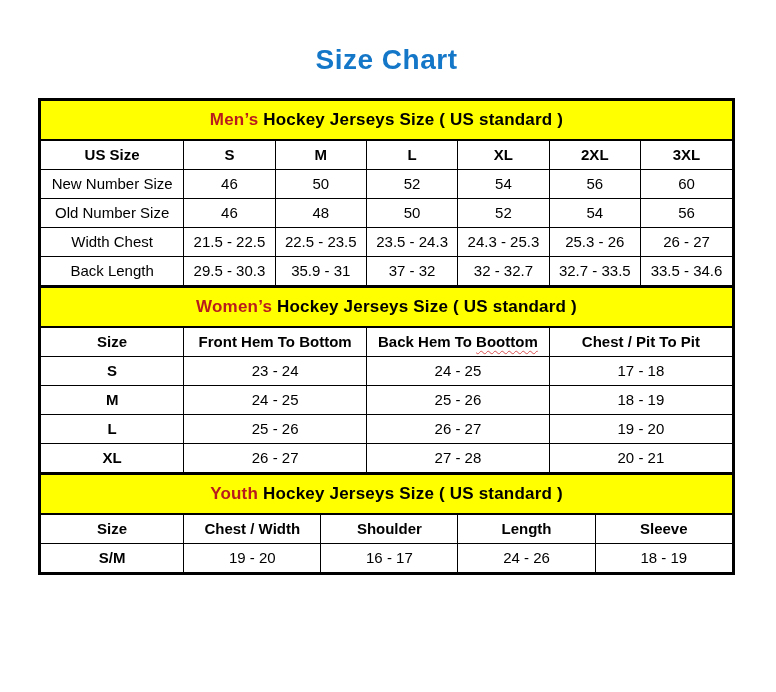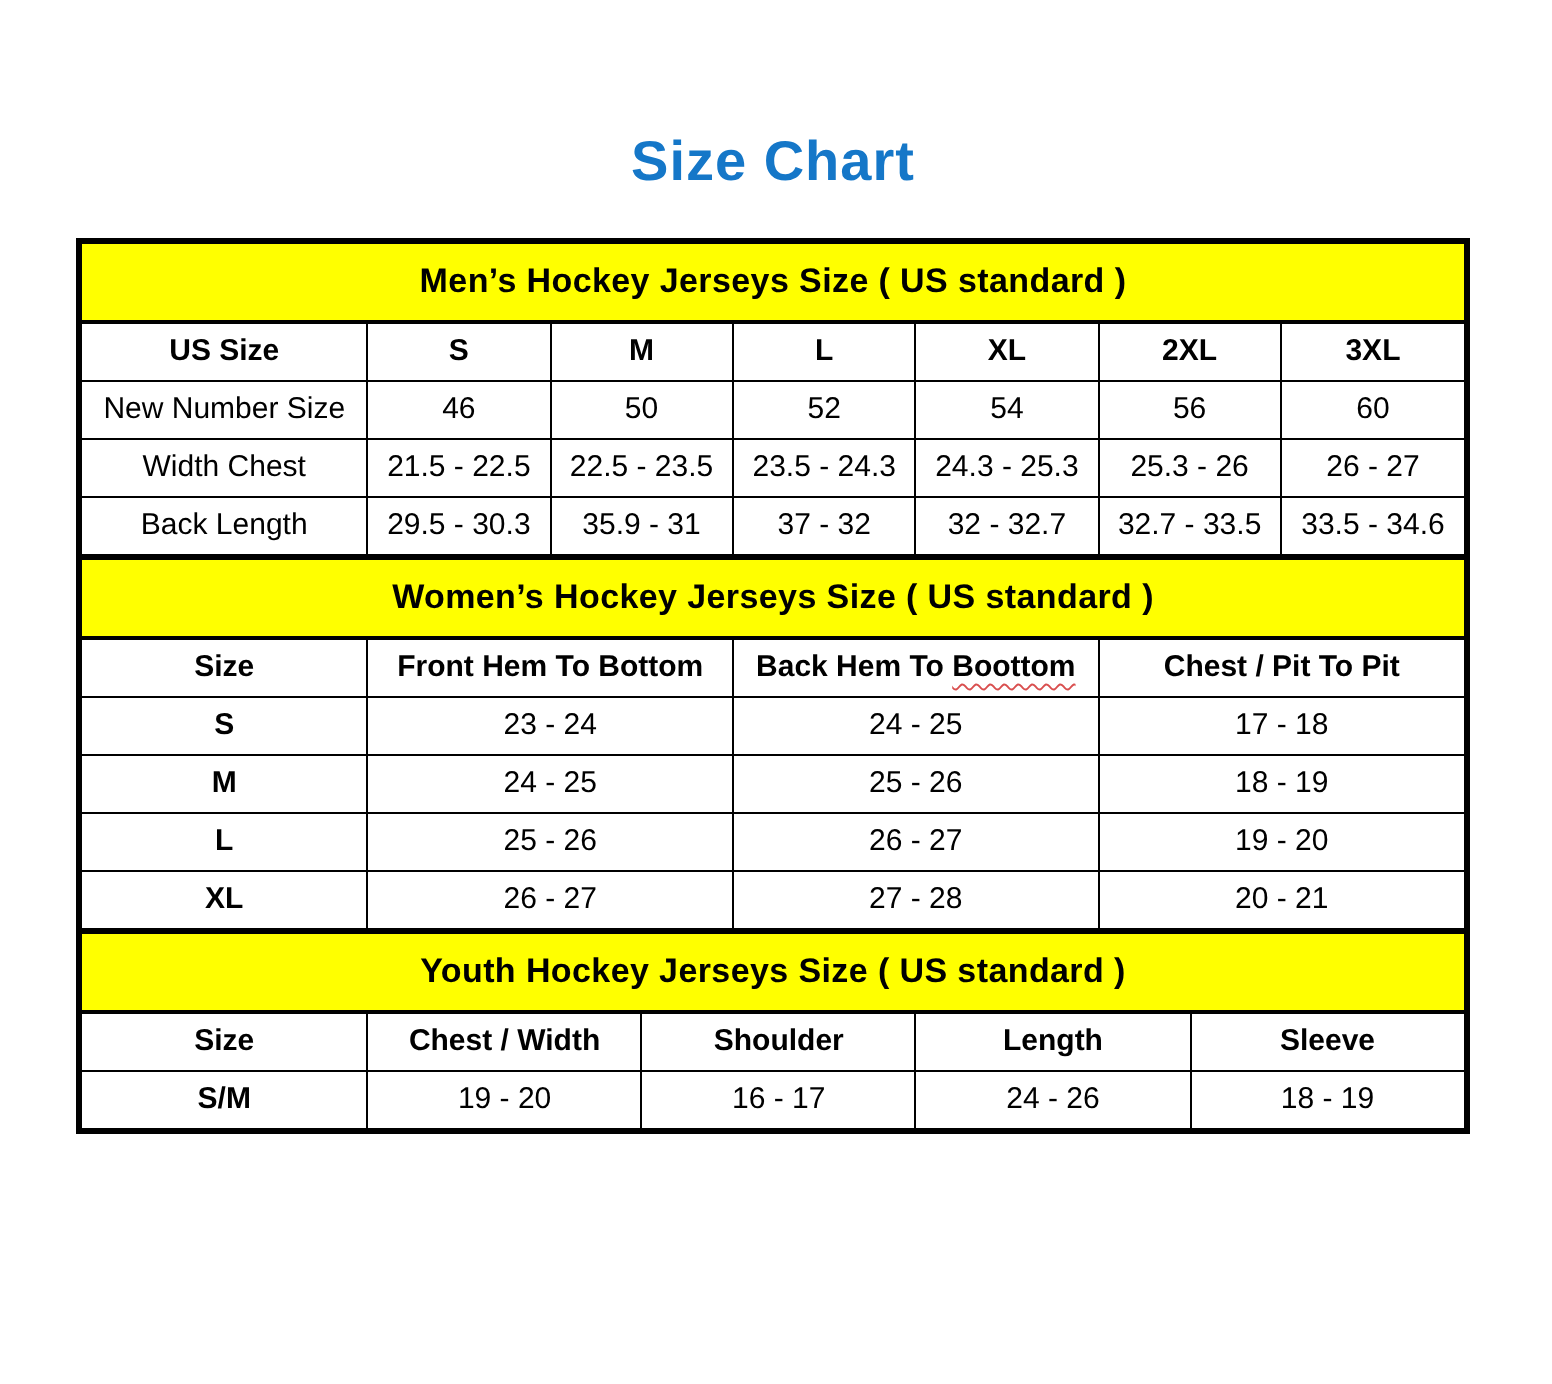--- a/index.html
+++ b/index.html
@@ -6,21 +6,21 @@
     margin: 0;
     padding: 0;
     background: #ffffff;
     font-family: "Liberation Sans", sans-serif;
     color: #000;
   }
   .page {
     width: 776px;
     height: 692px;
     box-sizing: border-box;
-    padding-top: 64px;
+    padding-top: 43px;
     background: #ffffff;
     overflow: hidden;
   }
   .page-title {
     margin: 0 0 0 38px;
     width: 697px;
     text-align: center;
     font-size: 28px;
     line-height: 34px;
     font-weight: 700;
@@ -64,21 +64,21 @@
     border-top: 2px solid #000;
     border-bottom: 2px solid #000;
     letter-spacing: 0.2px;
   }
   table.size-table:first-child tr.band th { border-top: 0; }
   table.size-table:last-child tr:last-child td { border-bottom: 0; }
 
   tr.cols th { font-weight: 700; }
   td.row-label { font-weight: 400; }
   td.row-label-bold { font-weight: 700; }
-  .red-part { color: #000000; text-align: right; }
+  .red-part { color: #b91c1c; text-align: right; }
   .typo {
     text-decoration-line: underline;
     text-decoration-style: wavy;
     text-decoration-color: #d94f4f;
     text-decoration-thickness: 1px;
     text-underline-offset: 3px;
   }
 </style>
 </head>
 <body>
@@ -112,20 +112,29 @@
           <th>3XL</th>
         </tr>
         <tr>
           <td class="row-label">New Number Size</td>
           <td>46</td>
           <td>50</td>
           <td>52</td>
           <td>54</td>
           <td>56</td>
           <td>60</td>
+        </tr>
+        <tr>
+          <td class="row-label">Old Number Size</td>
+          <td>46</td>
+          <td>48</td>
+          <td>50</td>
+          <td>52</td>
+          <td>54</td>
+          <td>56</td>
         </tr>
         <tr>
           <td class="row-label">Width Chest</td>
           <td>21.5 - 22.5</td>
           <td>22.5 - 23.5</td>
           <td>23.5 - 24.3</td>
           <td>24.3 - 25.3</td>
           <td>25.3 - 26</td>
           <td>26 - 27</td>
         </tr>

